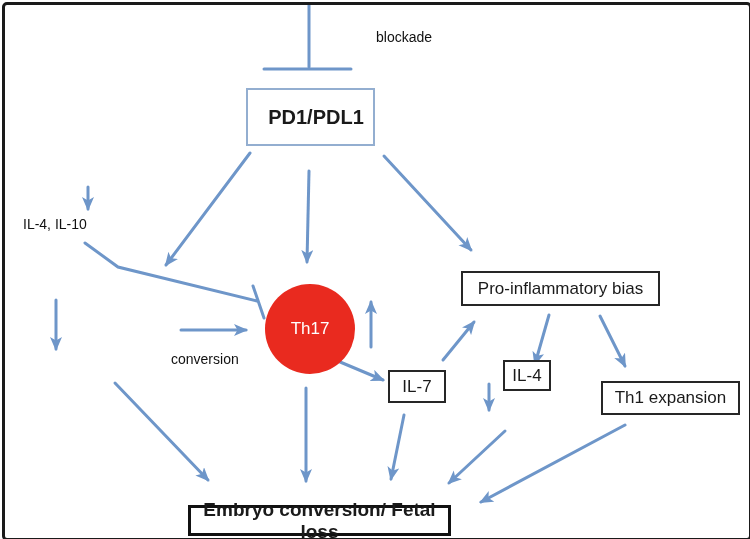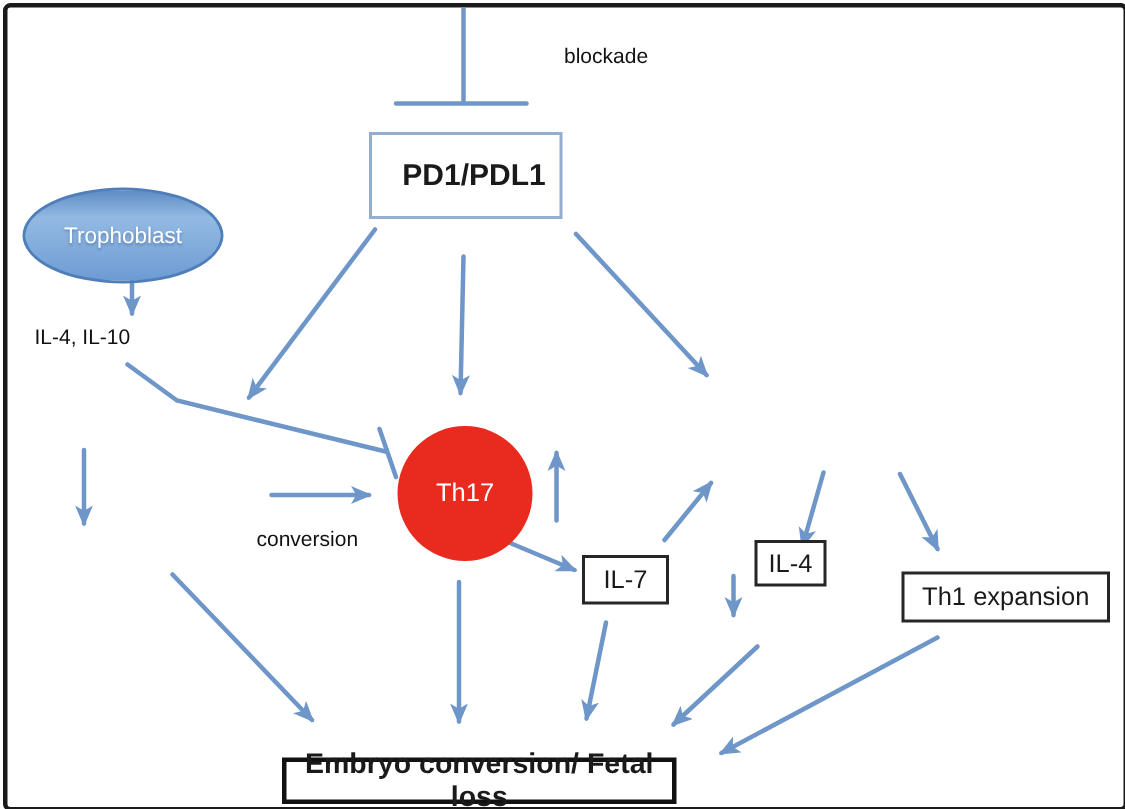--- a/index.html
+++ b/index.html
@@ -64,31 +64,31 @@
     <line x1="301" y1="383" x2="301" y2="476" marker-end="url(#ah)"></line>
     <line x1="399" y1="410" x2="386" y2="474" marker-end="url(#ah)"></line>
     <line x1="500" y1="426" x2="444" y2="478" marker-end="url(#ah)"></line>
     <line x1="620" y1="420" x2="476" y2="497" marker-end="url(#ah)"></line>
   </svg>
 
   <div class="abs small-label" style="left:332px;top:24px;font-size:14px;margin-left:39px;">blockade</div>
 
   <div class="abs box blue-border bold" style="left:241px;top:83px;width:129px;height:58px;font-size:20px;padding-left:11px;">PD1/PDL1</div>
 
-  <div class="abs" id="trophoblast" style="left:10px;top:120px;width:134px;height:64px;font-size:15px;">Trophoblast</div>
 
   <div class="abs small-label" style="left:18px;top:211px;font-size:14px;">IL-4, IL-10</div>
 
 
   <div class="abs small-label" style="left:166px;top:346px;font-size:14px;">conversion</div>
 
   <div class="abs node-circle" id="th17" style="left:260px;top:279px;width:90px;height:90px;font-size:17px;">Th17</div>
 
   <div class="abs box black-border" style="left:383px;top:365px;width:58px;height:33px;font-size:17px;">IL-7</div>
 
+  <div class="abs box black-border" style="left:456px;top:266px;width:199px;height:35px;font-size:17px;">Pro-inflammatory bias</div>
 
   <div class="abs box black-border" style="left:498px;top:355px;width:48px;height:31px;font-size:17px;">IL-4</div>
 
   <div class="abs box black-border" style="left:596px;top:376px;width:139px;height:34px;font-size:17px;">Th1 expansion</div>
 
   <div class="abs box bold" style="left:183px;top:500px;width:263px;height:31px;font-size:19px;border:3px solid #111;">Embryo conversion/ Fetal loss</div>
 
 </div>
 
 </body></html>

